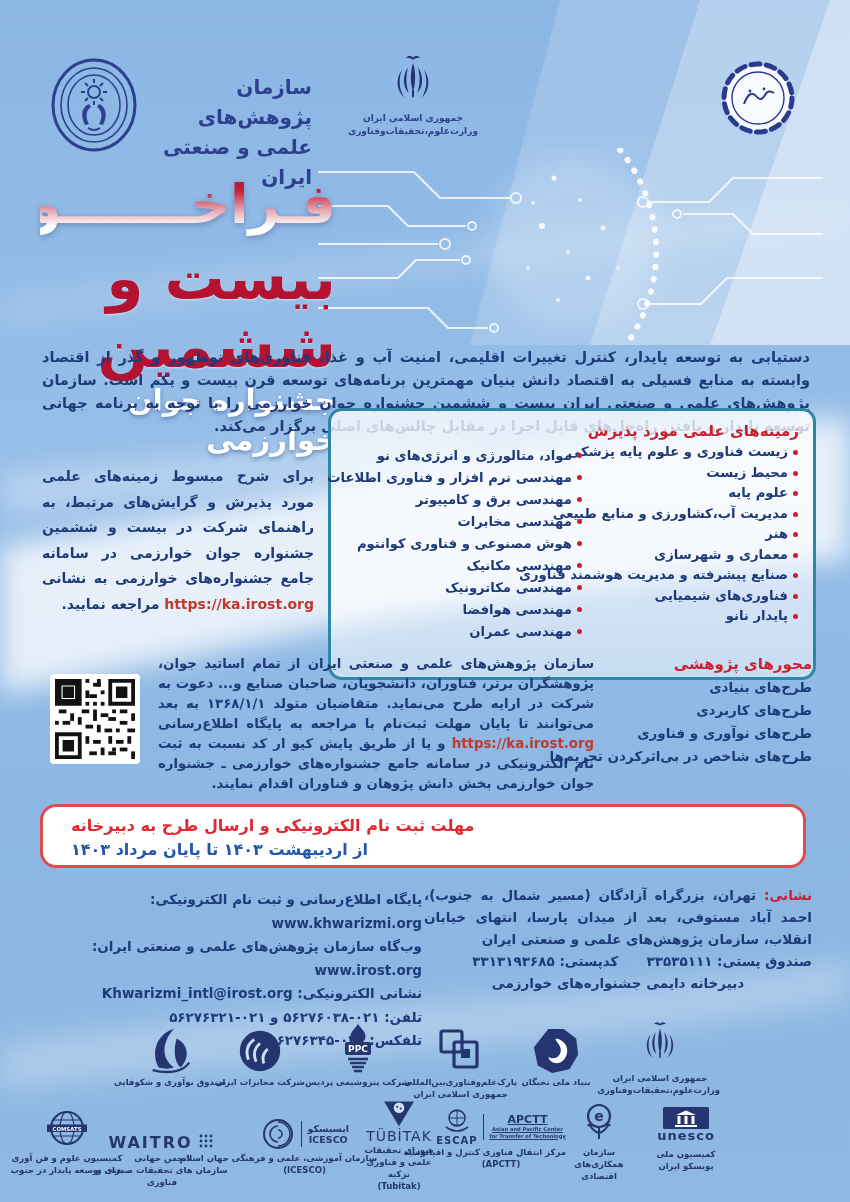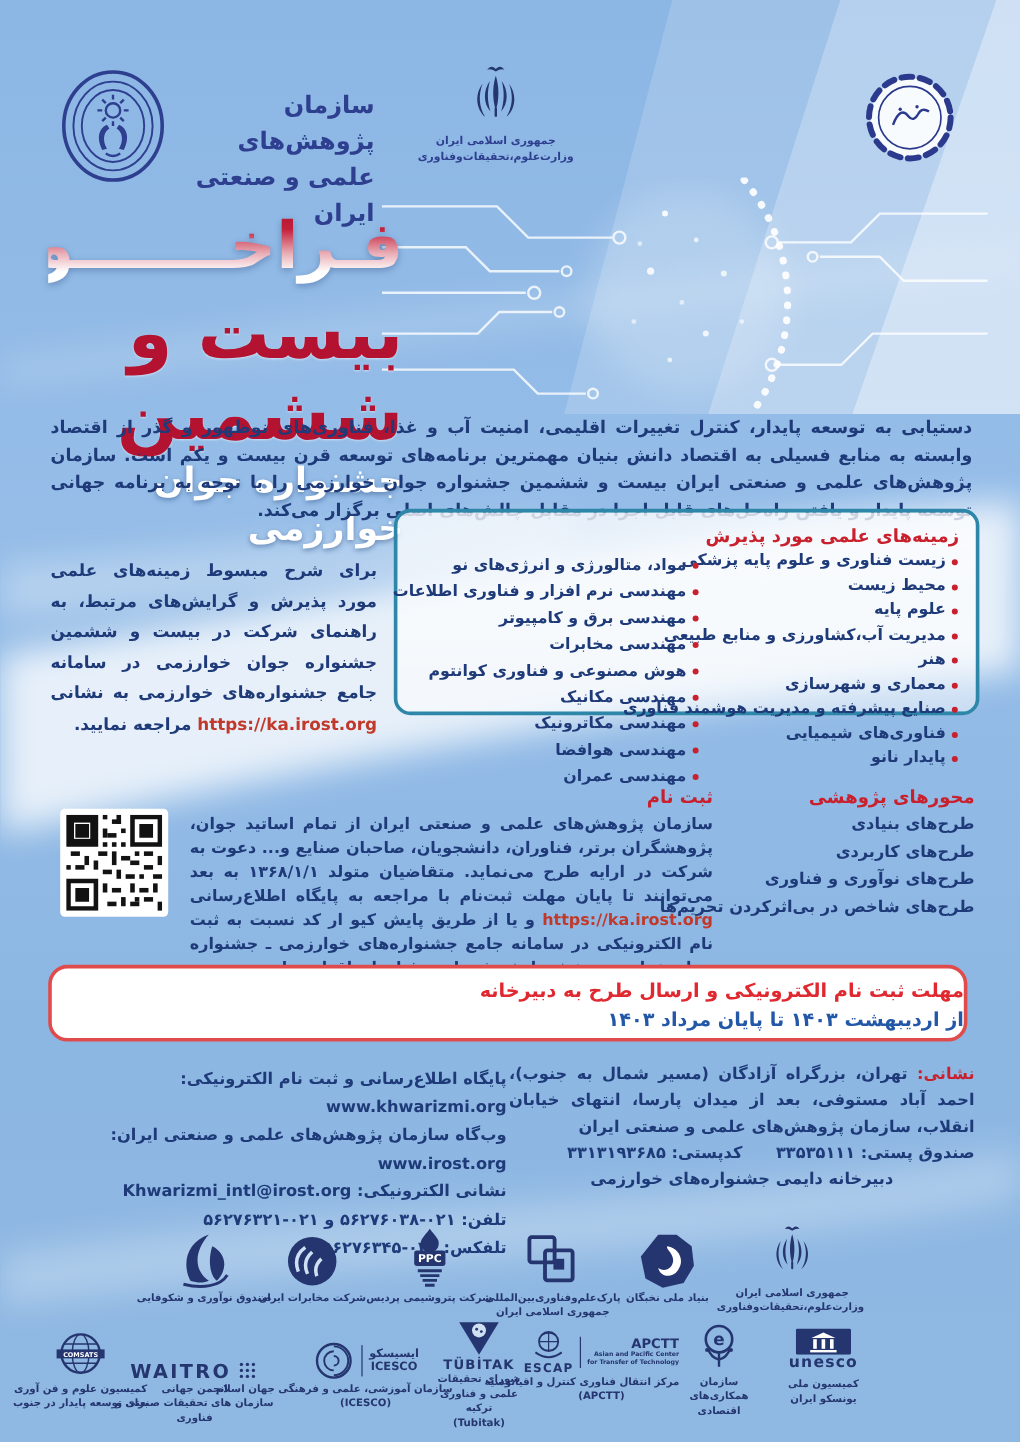--- a/index.html
+++ b/index.html
@@ -26,21 +26,21 @@
     -webkit-background-clip:text;background-clip:text;color:transparent;
     filter:drop-shadow(0 2px 3px rgba(25,55,110,.35));}
   .t-edition{font-size:60px;font-weight:bold;line-height:68px;color:var(--red2);
     text-shadow:0 1px 2px rgba(255,255,255,.5);}
   .t-festival{font-size:29px;font-weight:bold;line-height:40px;color:#ffffff;
     text-shadow:0 2px 4px rgba(25,55,110,.45);}
   
   .intro{left:42px;top:346px;width:768px;color:var(--navy);font-size:14.5px;font-weight:bold;
     line-height:23px;text-align:justify;}
   
-  .fields-box{left:328px;top:424px;width:488px;height:172px;border:3px solid var(--teal);
+  .fields-box{left:328px;top:408px;width:488px;height:272px;border:3px solid var(--teal);
     border-radius:14px;background:linear-gradient(180deg,rgba(255,255,255,.78),rgba(255,255,255,.5));
     box-sizing:border-box;padding:9px 14px 6px 8px;display:flex;}
   .fb-right{width:47%;}
   .fb-left{width:53%;padding-top:25px;}
   .fb-head{color:var(--red);font-size:15px;font-weight:bold;line-height:22px;}
   .li{position:relative;padding-right:11px;color:var(--navy);font-size:13.2px;font-weight:bold;
     line-height:20.5px;white-space:nowrap;}
   .fb-left .li{line-height:22px;}
   .blt{position:absolute;right:1px;top:8px;width:5px;height:5px;border-radius:50%;background:var(--red);}
   
@@ -51,50 +51,50 @@
   .axes{left:606px;top:652px;width:206px;text-align:right;}
   .axes .hd,.reg .hd{color:var(--red);font-size:15px;font-weight:bold;line-height:24px;}
   .axes .ax{color:var(--navy);font-size:13.5px;font-weight:bold;line-height:23px;white-space:nowrap;}
   .reg{left:158px;top:652px;width:436px;text-align:right;}
   .reg p{margin:2px 0 0;color:var(--navy);font-size:13.3px;font-weight:bold;line-height:20px;
     text-align:justify;}
   .qr-wrap{left:50px;top:674px;width:90px;height:90px;background:#fff;border-radius:4px;
     padding:5px;box-sizing:border-box;}
   
   .deadline{left:40px;top:804px;width:766px;height:64px;background:#ffffff;border:3px solid var(--boxred);
-    border-radius:16px;box-sizing:border-box;text-align:right;padding-top:7px;padding-left:28px;}
+    border-radius:16px;box-sizing:border-box;text-align:left;padding-top:7px;padding-left:28px;}
   .dl1{color:#e02830;font-size:16px;font-weight:bold;line-height:24px;}
   .dl2{color:var(--blue2);font-size:16px;font-weight:bold;line-height:24px;}
   
   .contact-r{left:424px;top:884px;width:388px;color:var(--navy);font-size:13.5px;font-weight:bold;
     line-height:22px;}
   .contact-r .addr{margin:0;text-align:justify;}
   .contact-r .red{color:var(--red);}
   .contact-r .po{margin:0;}
   .gap{display:inline-block;width:28px;}
   .contact-r .sec{margin:0;text-align:center;}
   .contact-l{left:38px;top:888px;width:384px;color:var(--navy);font-size:13.5px;font-weight:bold;
     line-height:23.5px;text-align:right;}
   .ltr{direction:ltr;unicode-bidi:embed;display:inline-block;}
   
   .spn{position:absolute;text-align:center;color:var(--navy2);}
   .spn .ico{display:flex;align-items:flex-end;justify-content:center;}
   .r1 .ico{height:56px;}
   .r2 .ico{height:46px;}
   .cap{font-size:8.5px;font-weight:bold;line-height:12px;}
   .wlogo{font-weight:bold;font-size:16px;letter-spacing:2px;color:var(--navy2);
-    display:flex;align-items:center;justify-content:center;gap:5px;}
+    display:flex;justify-content:center;gap:5px;}
   .ic-row{display:flex;align-items:center;justify-content:center;gap:5px;}
   .ic-stack{display:flex;flex-direction:column;line-height:11px;font-weight:bold;font-size:9.5px;}
   .vbar{width:1.5px;height:26px;background:var(--navy2);}
   .unesco-label{font-weight:bold;font-size:13px;letter-spacing:1px;line-height:14px;}
   .wipo-txt{display:flex;flex-direction:column;text-align:left;line-height:6px;}
   .wipo-txt .big{font-weight:bold;font-size:12px;line-height:13px;}
   .wipo-txt .sm{font-size:4.8px;font-weight:bold;letter-spacing:.4px;line-height:6px;}
-  .apctt-txt{display:flex;flex-direction:column;text-align:right;}
+  .apctt-txt{display:flex;flex-direction:column;text-align:center;text-decoration:underline;}
   .apctt-txt .big{font-weight:bold;font-size:11px;line-height:12px;}
   .apctt-txt .sm{font-size:5.2px;font-weight:bold;line-height:6.5px;}
   .escap-lbl{font-weight:bold;font-size:10px;line-height:11px;letter-spacing:1px;}
 </style>
 </head>
 <body>
 
 <div class="poster">
 
   <svg class="abs" width="850" height="1202" viewBox="0 0 850 1202" style="left:0;top:0">
@@ -234,21 +234,20 @@
 
   <div class="abs axes">
     <div class="hd">محورهای پژوهشی</div>
     <div class="ax">طرح‌های بنیادی</div>
     <div class="ax">طرح‌های کاربردی</div>
     <div class="ax">طرح‌های نوآوری و فناوری</div>
     <div class="ax">طرح‌های شاخص در بی‌اثرکردن تحریم‌ها</div>
   </div>
 
   <div class="abs reg">
-    <div class="hd">ثبت نام</div>
     <p>
       <span>سازمان پژوهش‌های علمی و صنعتی ایران از تمام اساتید جوان، پژوهشگران برتر، فناوران، دانشجویان، صاحبان صنایع و... دعوت به شرکت در ارایه طرح می‌نماید. متقاضیان متولد ۱۳۶۸/۱/۱ به بعد می‌توانند تا پایان مهلت ثبت‌نام با مراجعه به پایگاه اطلاع‌رسانی </span><a class="redlink ltr" href="#">https://ka.irost.org</a><span> و یا از طریق پایش کیو ار کد نسبت به ثبت نام الکترونیکی در سامانه جامع جشنواره‌های خوارزمی ـ جشنواره جوان خوارزمی بخش دانش پژوهان و فناوران اقدام نمایند.</span>
     </p>
   </div>
 
   <div class="abs qr-wrap">
     <svg width="80" height="80" viewBox="0 0 84 84">
       <g fill="#121212">
         <rect x="0" y="0" width="28" height="28" fill="none" stroke="#121212" stroke-width="8" transform="translate(4,4) scale(0.71)"></rect>
         <path d="M0 0h28v4H0z M0 0h4v28H0z M24 0h4v28h-4z M0 24h28v4H0z M8 8h12v12H8z"></path>
@@ -436,21 +435,21 @@
   </div>
 
   <div class="spn r2" style="left:358px;top:1098px;width:82px">
     <div class="ico" style="flex-direction:column;align-items:center">
       <svg width="40" height="34" viewBox="0 0 40 34">
         <path d="M3 4 h34 l-17 28 Z" fill="#24356f"></path>
         <circle cx="20" cy="11" r="6" fill="#cfe0f2"></circle>
         <circle cx="18" cy="10" r="1.2" fill="#24356f"></circle>
           <circle cx="22" cy="12" r="1.2" fill="#24356f"></circle>
       </svg>
-      <div style="font-weight:bold;font-size:11px;letter-spacing:1px" dir="ltr">TÜBİTAK</div>
+      <div style="font-weight:normal;font-size:14px;letter-spacing:1px" dir="ltr">TÜBİTAK</div>
     </div>
     <div class="cap">شورای تحقیقات</div>
     <div class="cap">علمی و فناوری ترکیه</div>
     <div class="cap">(Tubitak)</div>
   </div>
 
   <div class="spn r2" style="left:436px;top:1100px;width:130px">
     <div class="ico">
         <div class="ic-row" dir="ltr">
       <div style="display:flex;flex-direction:column;align-items:center">

